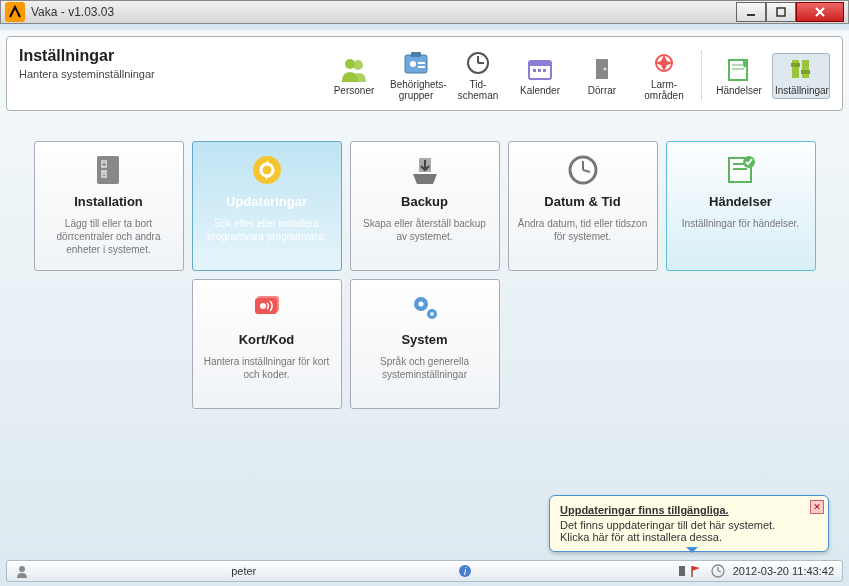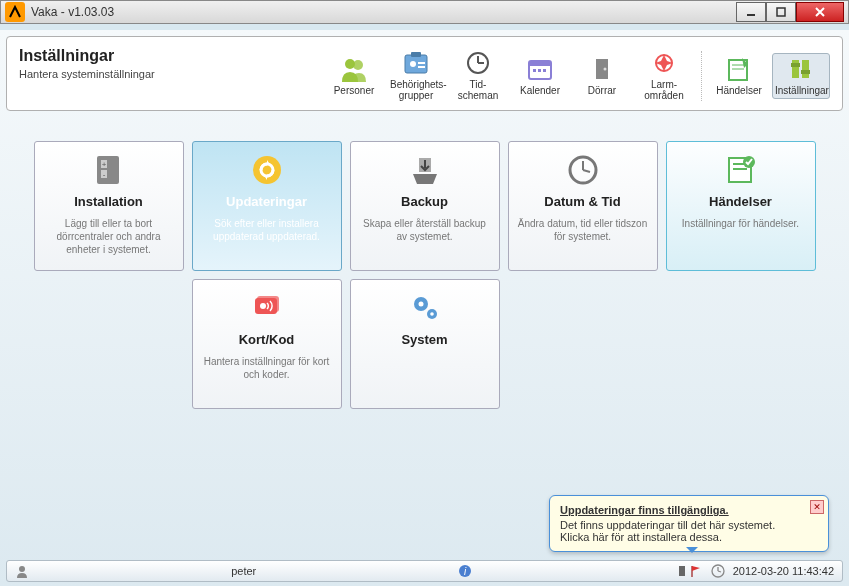--- a/index.html
+++ b/index.html
@@ -198,21 +198,21 @@
         <div class="tile-ico">
             <svg viewBox="0 0 36 36">
               <circle cx="18" cy="18" r="14" fill="#f5c431"></circle>
               <path d="M12 18 A6 6 0 1 1 18 24" stroke="#fff" stroke-width="3" fill="none"></path>
               <path d="M18 24 L14 22 L18 28 Z" fill="#fff"></path>
               <path d="M24 18 A6 6 0 1 1 18 12" stroke="#fff" stroke-width="3" fill="none"></path>
               <path d="M18 12 L22 14 L18 8 Z" fill="#fff"></path>
             </svg>
           </div>
         <h2>Updateringar</h2>
-        <p>Sök efter eller installera uppdaterad uppdaterad.</p>
+        <p>Sök efter eller installera programvara programvara.</p>
       </div>
       <div class="tile">
         <div class="tile-ico">
             <svg viewBox="0 0 36 36">
               <path d="M6 22 L30 22 L26 32 L10 32 Z" fill="#777"></path>
               <rect x="12" y="6" width="12" height="14" fill="#aaa"></rect>
               <path d="M18 8 L18 16 M14 14 L18 18 L22 14" stroke="#444" stroke-width="2" fill="none"></path>
             </svg>
           </div>
         <h2>Backup</h2>
@@ -262,20 +262,21 @@
             <svg viewBox="0 0 36 36">
               <g fill="#5a9bd5">
                 <circle cx="14" cy="14" r="7"></circle>
                 <circle cx="14" cy="14" r="2.5" fill="#fff"></circle>
                 <circle cx="25" cy="24" r="5"></circle>
                 <circle cx="25" cy="24" r="1.8" fill="#fff"></circle>
               </g>
             </svg>
           </div>
         <h2>System</h2>
+        <p>Språk och generella systeminställningar</p>
       </div>
       <div></div>
     </div>
   </div>
 
   <div class="balloon">
     <div class="close-x">✕</div>
     <b>Uppdateringar finns tillgängliga.</b>
     <span>Det finns uppdateringar till det här systemet.</span><br>
     <span>Klicka här för att installera dessa.</span>

